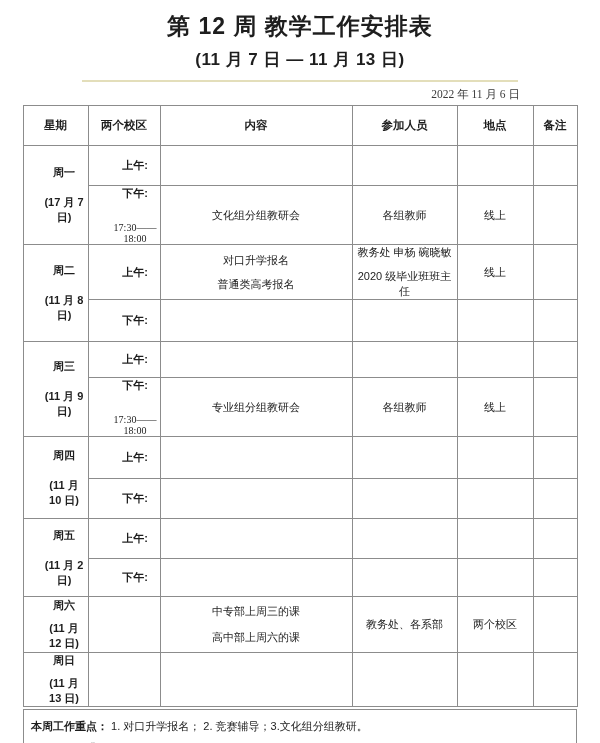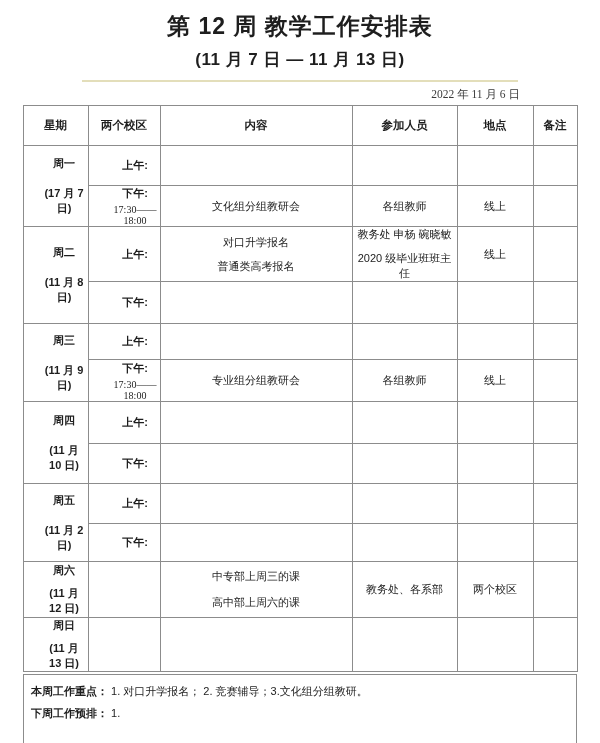--- a/index.html
+++ b/index.html
@@ -33,21 +33,21 @@
     font-size:11px; padding:0 2px; overflow:hidden;
   }
   .sched th { font-weight:bold; font-size:11.5px; }
   .h36{height:36px}.h38{height:38px}.h40{height:40px}.h42{height:42px}
   .h52{height:52px}.h56{height:56px}
   td.day { font-weight:bold;padding-left:19px; }
   td.day .ddate { margin-top:15px; }
   td.day.single .ddate { margin-top:8px; }
   td.time { font-weight:bold;padding-left:24px; }
   td.time .range {
-    margin-top:3px; font-weight:normal;
+    margin-top:21px; font-weight:normal;
     font-family:"Liberation Serif", serif; font-size:10px; color:#242424;
   }
   td.cell { font-weight:normal; color:#222; }
   .l2 { margin-top:9px; }
   .l2sat { margin-top:11px; }
   .notes {
     width:554px; box-sizing:border-box; margin:2px auto 0;
     border:1px solid #8c8c8c; padding:9px 7px 24px; font-size:11px;
     text-align:left;
   }

